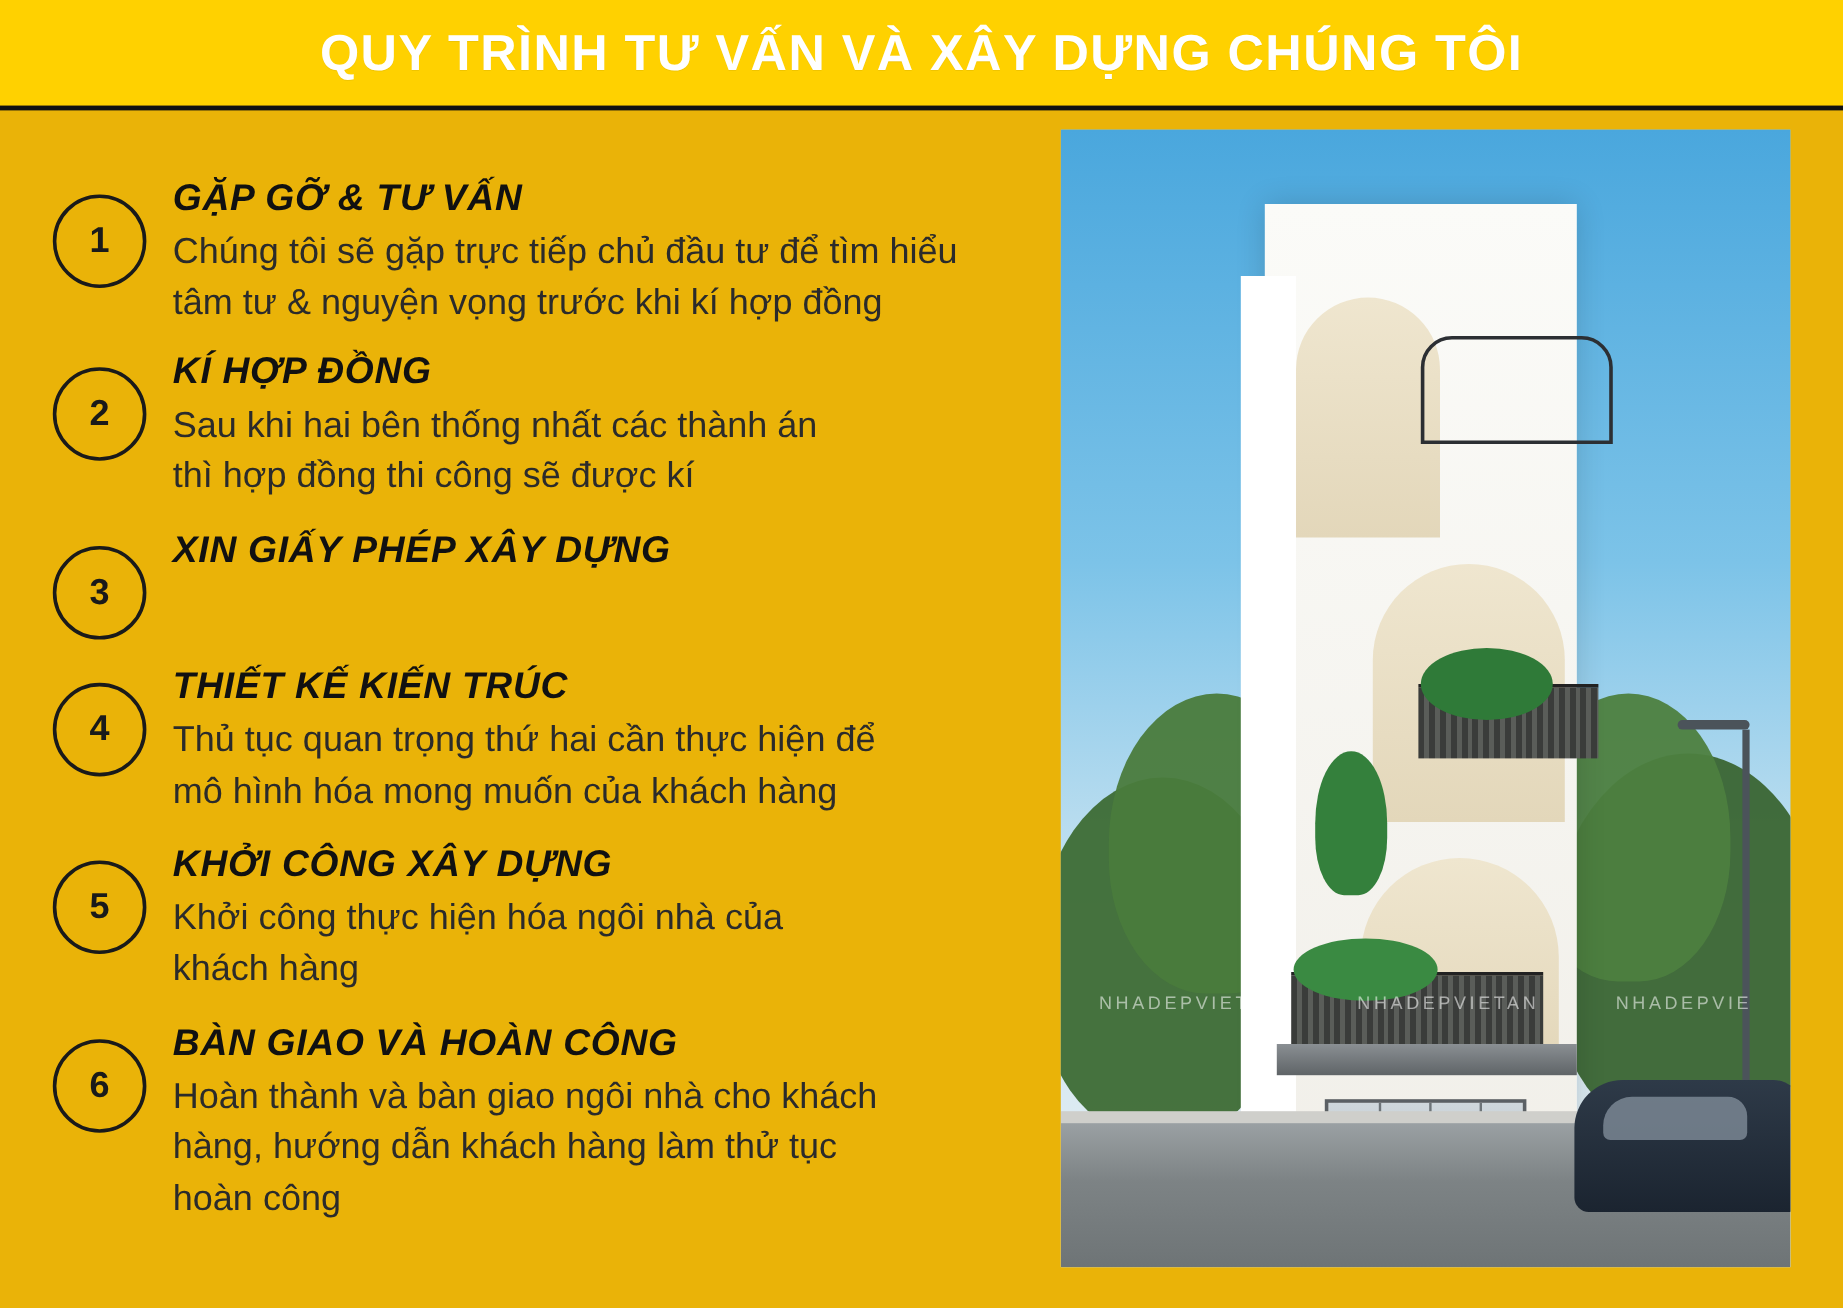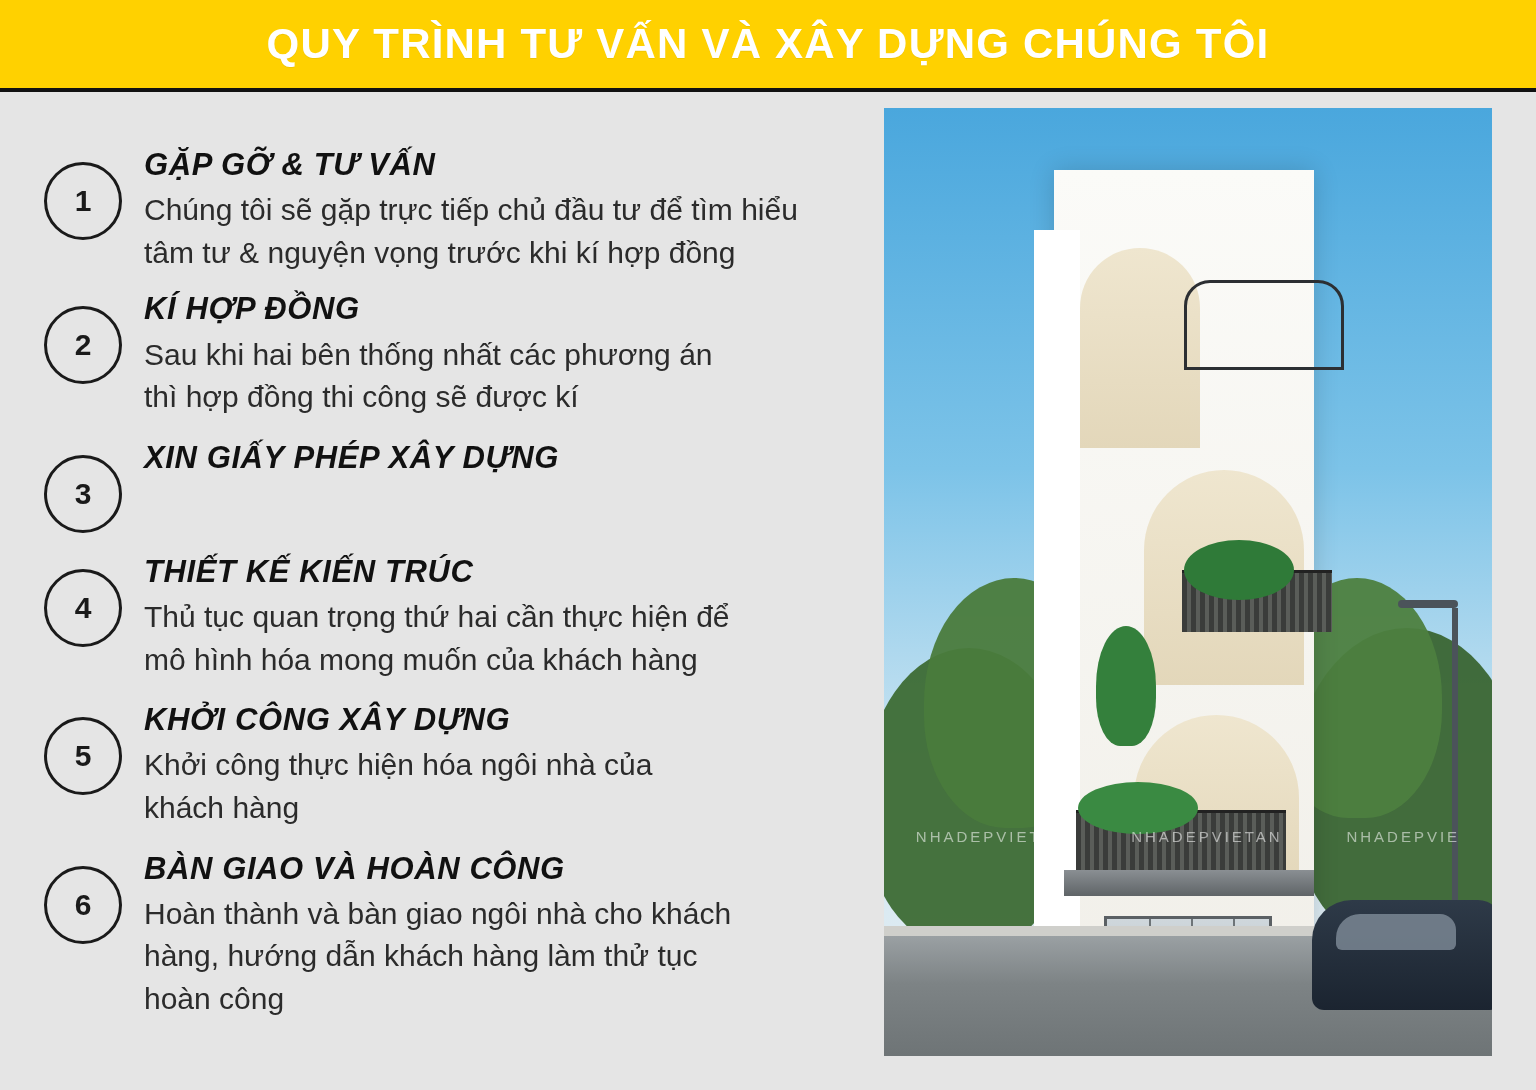--- a/index.html
+++ b/index.html
@@ -6,21 +6,21 @@
   html, body {
     width: 1536px;
     height: 1090px;
     overflow: hidden;
     font-family: "Liberation Sans", sans-serif;
   }
   #page {
     position: relative;
     width: 1536px;
     height: 1090px;
-    background: #e5e5e5;
+    background: #eab308;
   }
   
   #header {
     position: absolute;
     left: 0; top: 0;
     width: 1536px;
     height: 88px;
     background: #FFD100;
     display: flex;
     align-items: center;
@@ -240,21 +240,21 @@
         <div class="step-title">GẶP GỠ &amp; TƯ VẤN</div>
         <div class="step-desc">Chúng tôi sẽ gặp trực tiếp chủ đầu tư để tìm hiểu
 tâm tư &amp; nguyện vọng trước khi kí hợp đồng</div>
       </div>
     </div>
 
     <div class="step s2">
       <div class="step-badge">2</div>
       <div class="step-body">
         <div class="step-title">KÍ HỢP ĐỒNG</div>
-        <div class="step-desc">Sau khi hai bên thống nhất các phương án
+        <div class="step-desc">Sau khi hai bên thống nhất các thành án
 thì hợp đồng thi công sẽ được kí</div>
       </div>
     </div>
 
     <div class="step s3">
       <div class="step-badge">3</div>
       <div class="step-body">
         <div class="step-title">XIN GIẤY PHÉP XÂY DỰNG</div>
       </div>
     </div>

